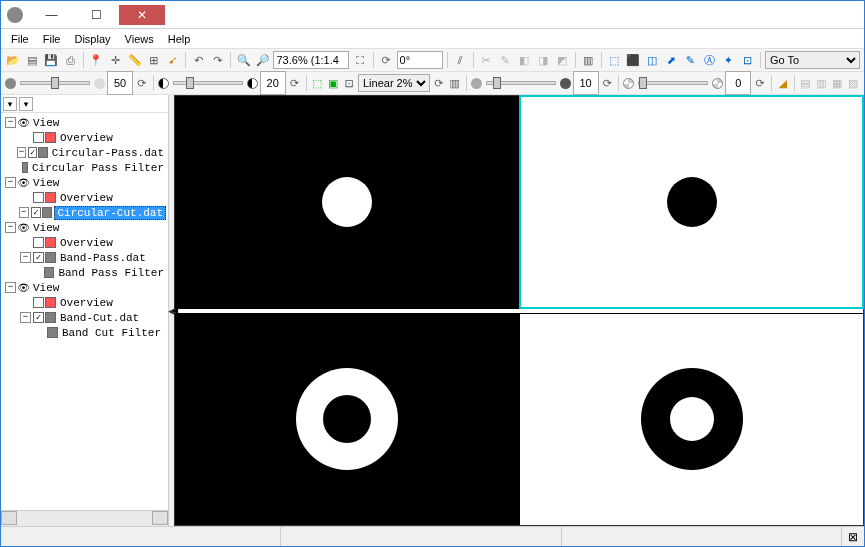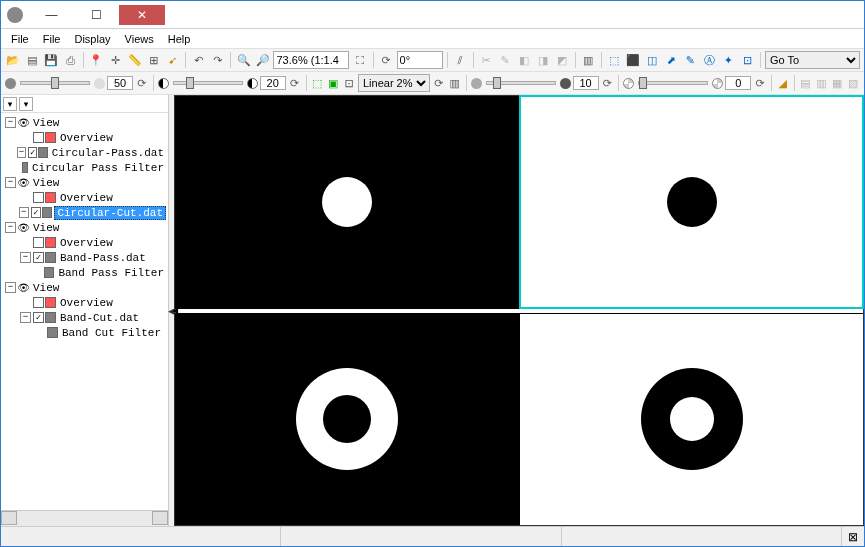--- a/index.html
+++ b/index.html
@@ -19,21 +19,21 @@
 .tbtn { width: 18px; height: 18px; display: flex; align-items: center; justify-content: center; cursor: pointer; border-radius: 2px; font-size: 11px; color: #555; }
 .tbtn.disabled { opacity: 0.4; }
 .tsep { width: 1px; height: 16px; background: #ccc; margin: 0 2px; }
 .zoom-input { width: 76px; height: 18px; font-size: 11px; border: 1px solid #aaa; padding: 0 2px; }
 .rot-input { width: 46px; height: 18px; font-size: 11px; border: 1px solid #aaa; padding: 0 2px; }
 .goto-select { height: 18px; font-size: 11px; border: 1px solid #aaa; width: 100px; }
 .slider-group { display: flex; align-items: center; gap: 4px; }
 .slider-group .ball { width: 11px; height: 11px; border-radius: 50%; background: #888; }
 .slider-group .track { width: 70px; height: 4px; background: #ddd; border: 1px solid #aaa; position: relative; }
 .slider-group .track .thumb { position: absolute; width: 8px; height: 12px; background: #ccc; border: 1px solid #666; top: -5px; left: 30px; }
-.num-input { width: 26px; height: 14px; font-size: 11px; border: 1px solid #aaa; text-align: center; }
+.num-input { width: 26px; height: 24px; font-size: 11px; border: 1px solid #aaa; text-align: center; }
 .stretch-select { width: 80px; height: 18px; font-size: 11px; border: 1px solid #aaa; }
 .main { flex: 1; display: flex; overflow: hidden; }
 .sidebar { width: 168px; border-right: 1px solid #ccc; display: flex; flex-direction: column; background: #f0f0f0; }
 .panel-title { height: 20px; background: #e8e8e8; border: 1px solid #ccc; padding: 2px 4px; display: flex; align-items: center; justify-content: space-between; font-size: 11px; }
 .panel-title .minimizer { cursor: pointer; font-size: 10px; color: #666; }
 .tree-tools { height: 18px; display: flex; gap: 2px; padding: 2px; background: #fff; border-bottom: 1px solid #e0e0e0; }
 .tree-tools .tbtn2 { width: 14px; height: 14px; border: 1px solid #aaa; font-size: 9px; display: flex; align-items: center; justify-content: center; cursor: pointer; }
 .tree { flex: 1; background: #fff; overflow: auto; padding: 2px; font-family: "Courier New", monospace; font-size: 11px; }
 .tree-node { display: flex; align-items: center; height: 15px; white-space: nowrap; }
 .tree-node .exp { width: 11px; height: 11px; border: 1px solid #888; display: inline-flex; align-items: center; justify-content: center; font-size: 9px; margin-right: 2px; cursor: pointer; line-height: 1; }

